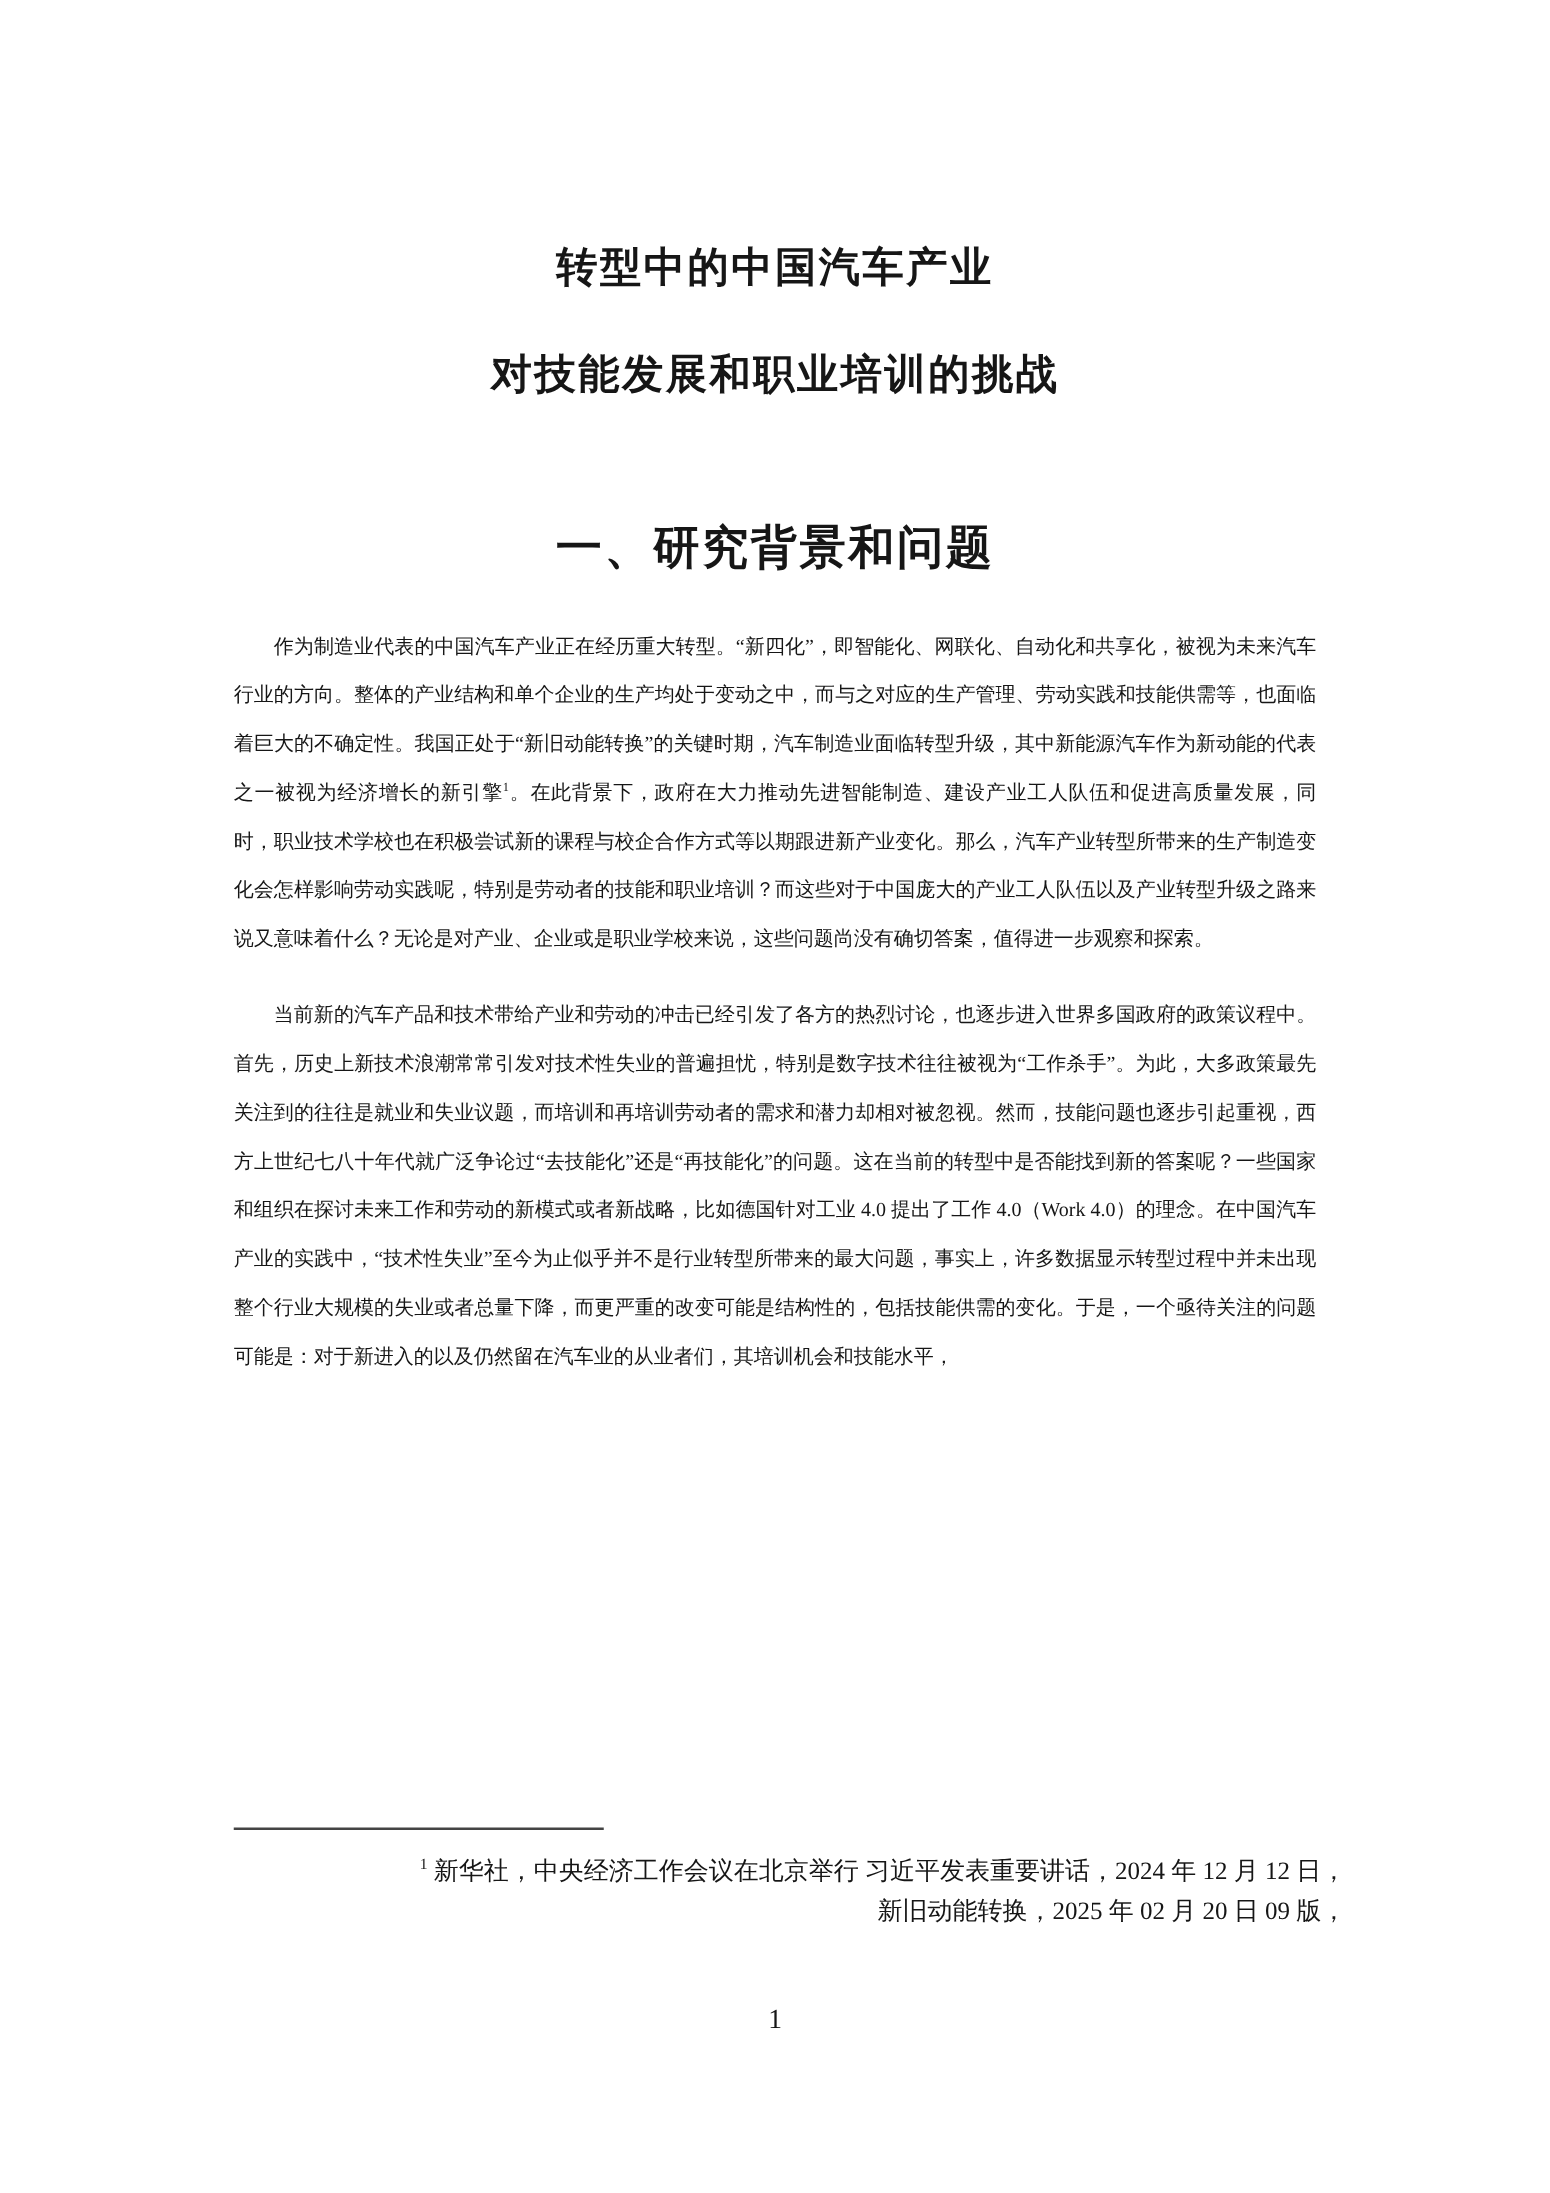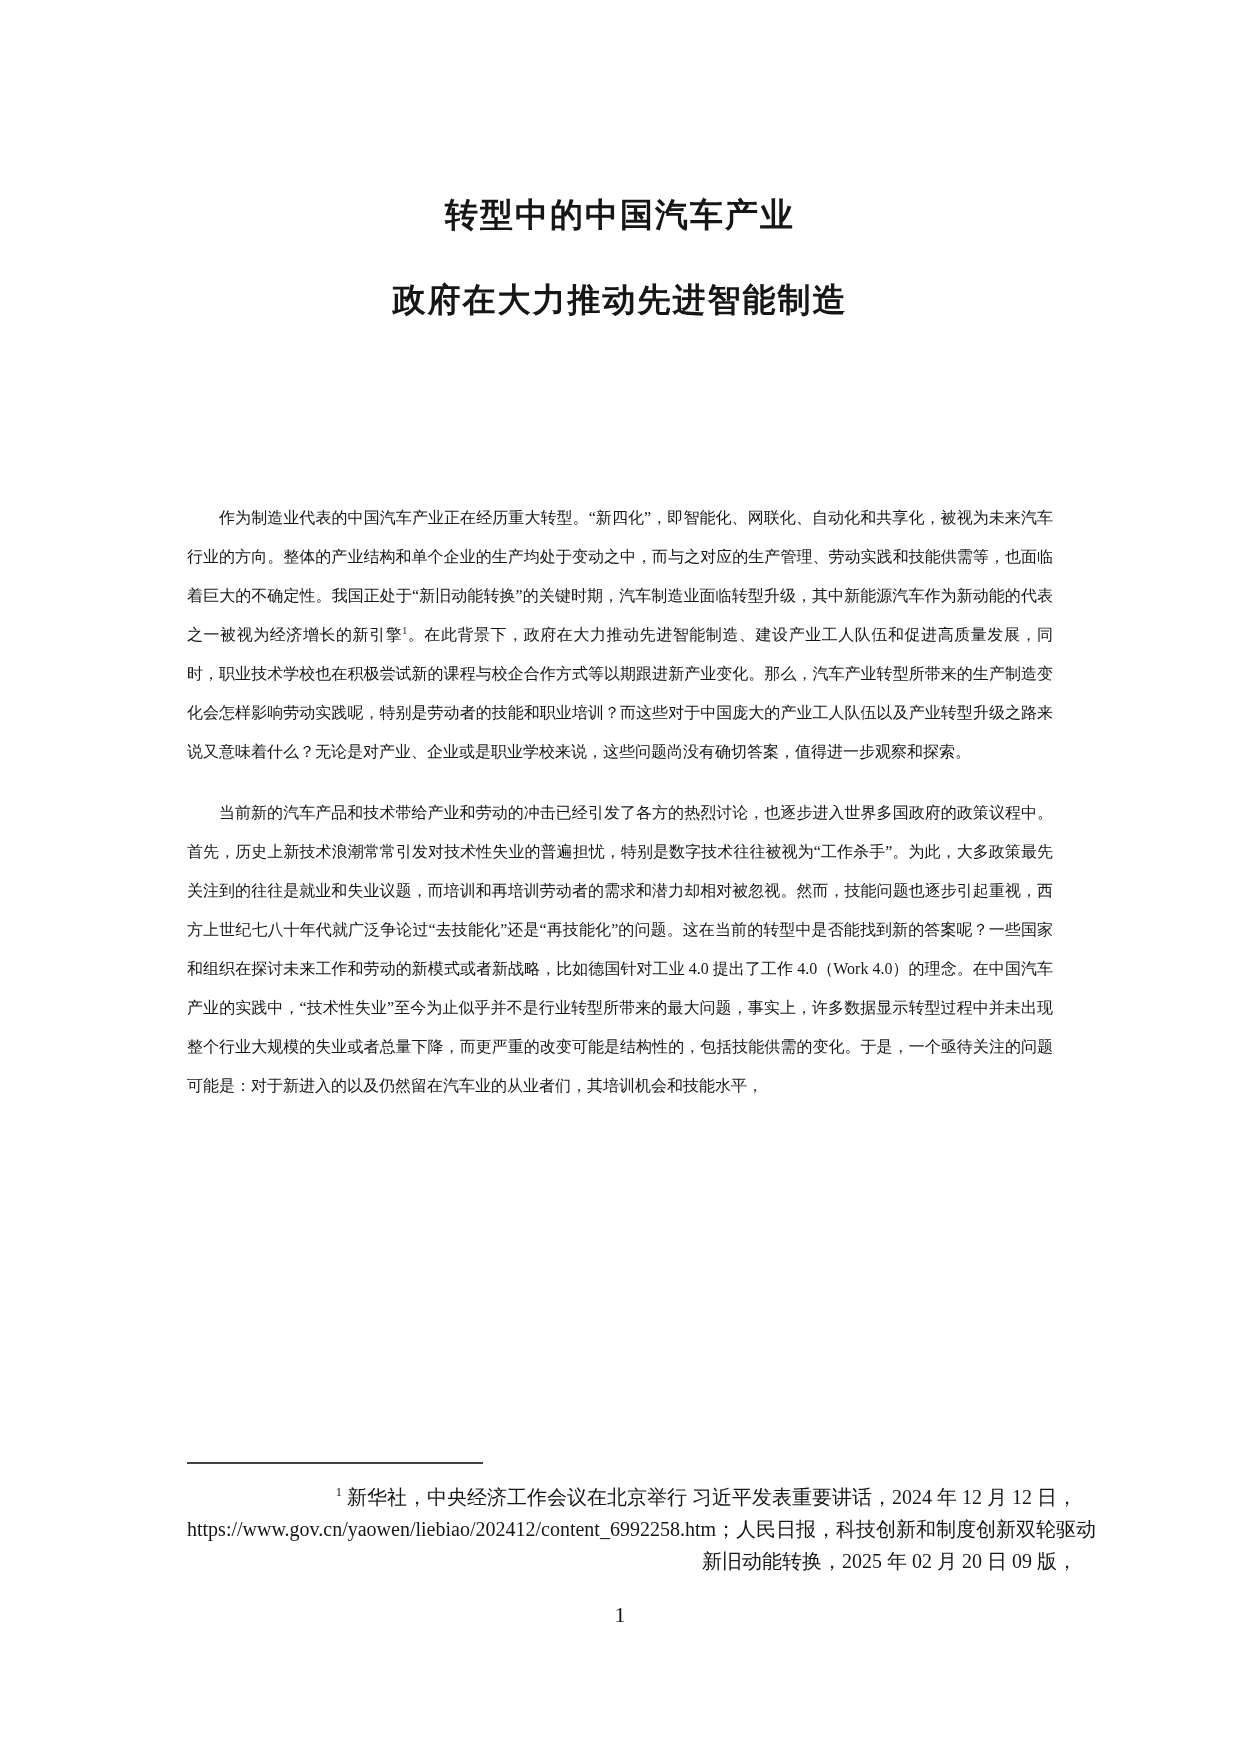--- a/index.html
+++ b/index.html
@@ -89,35 +89,35 @@
     line-height: 30px;
   }
 </style>
 </head>
 <body>
 
 <div class="page">
 
   <div class="doc-title line1">转型中的中国汽车产业</div>
 
-  <div class="doc-title line2">政府在大力推动先进智能制造</div>
+  <div class="doc-title line2">对技能发展和职业培训的挑战</div>
 
+  <div class="section-heading">一、研究背景和问题</div>
 
   <div class="body-text">
     <p class="para-1"><span>作为制造业代表的中国汽车产业正在经历重大转型。“新四化”，即智能化、网联化、自动化和共享化，被视为未来汽车行业的方向。整体的产业结构和单个企业的生产均处于变动之中，而与之对应的生产管理、劳动实践和技能供需等，也面临着巨大的不确定性。我国正处于“新旧动能转换”的关键时期，汽车制造业面临转型升级，其中新能源汽车作为新动能的代表之一被视为经济增长的新引擎</span><sup class="fn-ref">1</sup><span>。在此背景下，政府在大力推动先进智能制造、建设产业工人队伍和促进高质量发展，同时，职业技术学校也在积极尝试新的课程与校企合作方式等以期跟进新产业变化。那么，汽车产业转型所带来的生产制造变化会怎样影响劳动实践呢，特别是劳动者的技能和职业培训？而这些对于中国庞大的产业工人队伍以及产业转型升级之路来说又意味着什么？无论是对产业、企业或是职业学校来说，这些问题尚没有确切答案，值得进一步观察和探索。</span></p>
 
     <p class="para-2">当前新的汽车产品和技术带给产业和劳动的冲击已经引发了各方的热烈讨论，也逐步进入世界多国政府的政策议程中。首先，历史上新技术浪潮常常引发对技术性失业的普遍担忧，特别是数字技术往往被视为“工作杀手”。为此，大多政策最先关注到的往往是就业和失业议题，而培训和再培训劳动者的需求和潜力却相对被忽视。然而，技能问题也逐步引起重视，西方上世纪七八十年代就广泛争论过“去技能化”还是“再技能化”的问题。这在当前的转型中是否能找到新的答案呢？一些国家和组织在探讨未来工作和劳动的新模式或者新战略，比如德国针对工业 4.0 提出了工作 4.0（Work 4.0）的理念。在中国汽车产业的实践中，“技术性失业”至今为止似乎并不是行业转型所带来的最大问题，事实上，许多数据显示转型过程中并未出现整个行业大规模的失业或者总量下降，而更严重的改变可能是结构性的，包括技能供需的变化。于是，一个亟待关注的问题可能是：对于新进入的以及仍然留在汽车业的从业者们，其培训机会和技能水平，</p>
   </div>
 
   <div class="footnote">
     <div class="footnote-rule"></div>
 
     <div class="footnote-line"><sup class="fn-ref">1</sup> <span>新华社，中央经济工作会议在北京举行 习近平发表重要讲话，2024 年 12 月 12 日，</span></div>
 
-    <div class="footnote-line">https://www.gov.cn/yaowen/liebiao/202412/content_6992258.htm；人民日报，科技创新和制度创新双轮驱动</div>
 
     <div class="footnote-line">新旧动能转换，2025 年 02 月 20 日 09 版，</div>
 
   </div>
 
   <div class="page-number">1</div>
 
 </div>
 
 </body></html>

